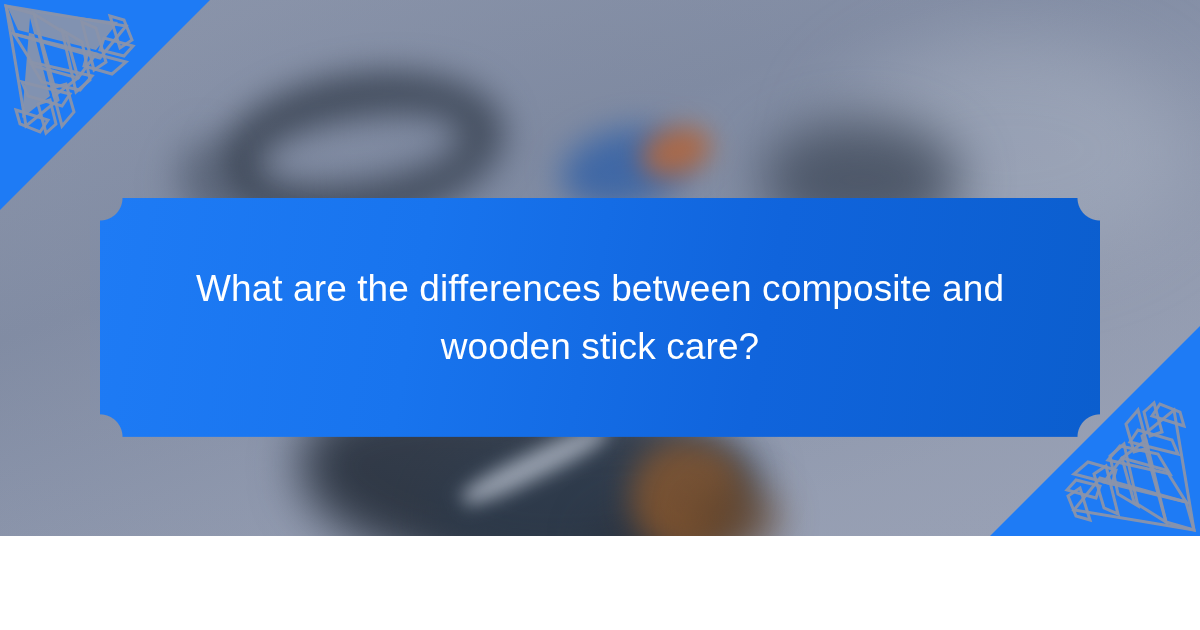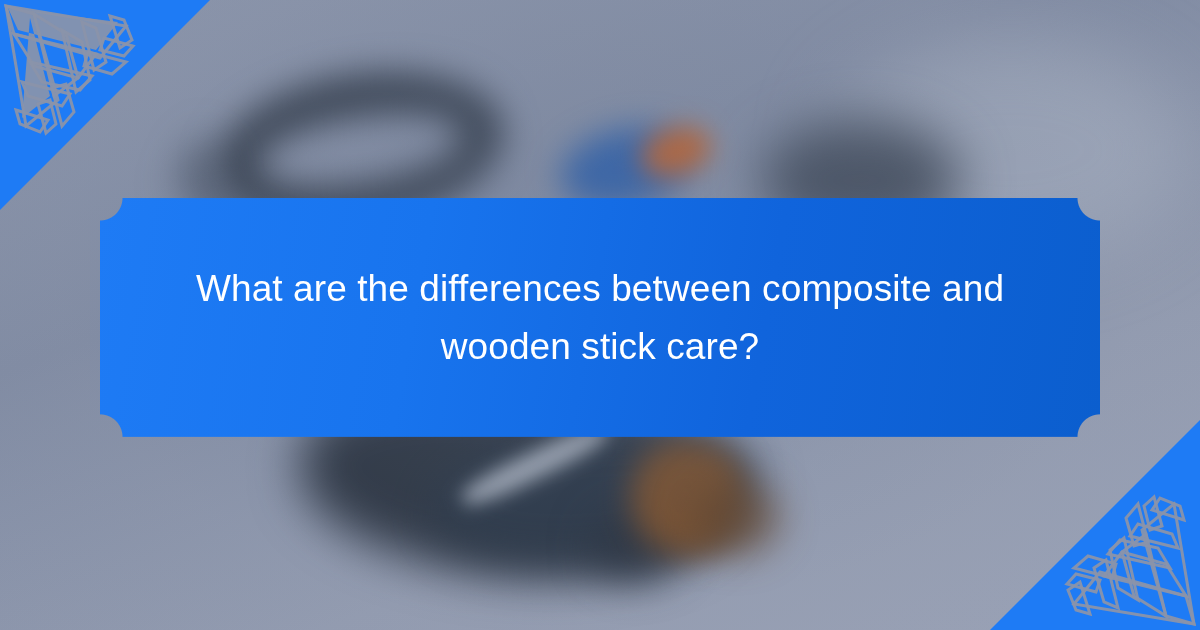--- a/index.html
+++ b/index.html
@@ -5,21 +5,21 @@
   * { margin:0; padding:0; box-sizing:border-box; }
 
   html, body {
     width:1200px; height:630px;
     overflow:hidden;
     font-family:"Liberation Sans", sans-serif;
   }
 
   .stage {
     position:relative;
-    width:1200px; height:630px;
+    width:1200px; height:536px;
     background:#eab308;
     overflow:hidden;
     padding-left:16px;
   }
 
   
   .photo {
     position:absolute;
     left:0; top:0; right:0; bottom:0;
     overflow:hidden;

